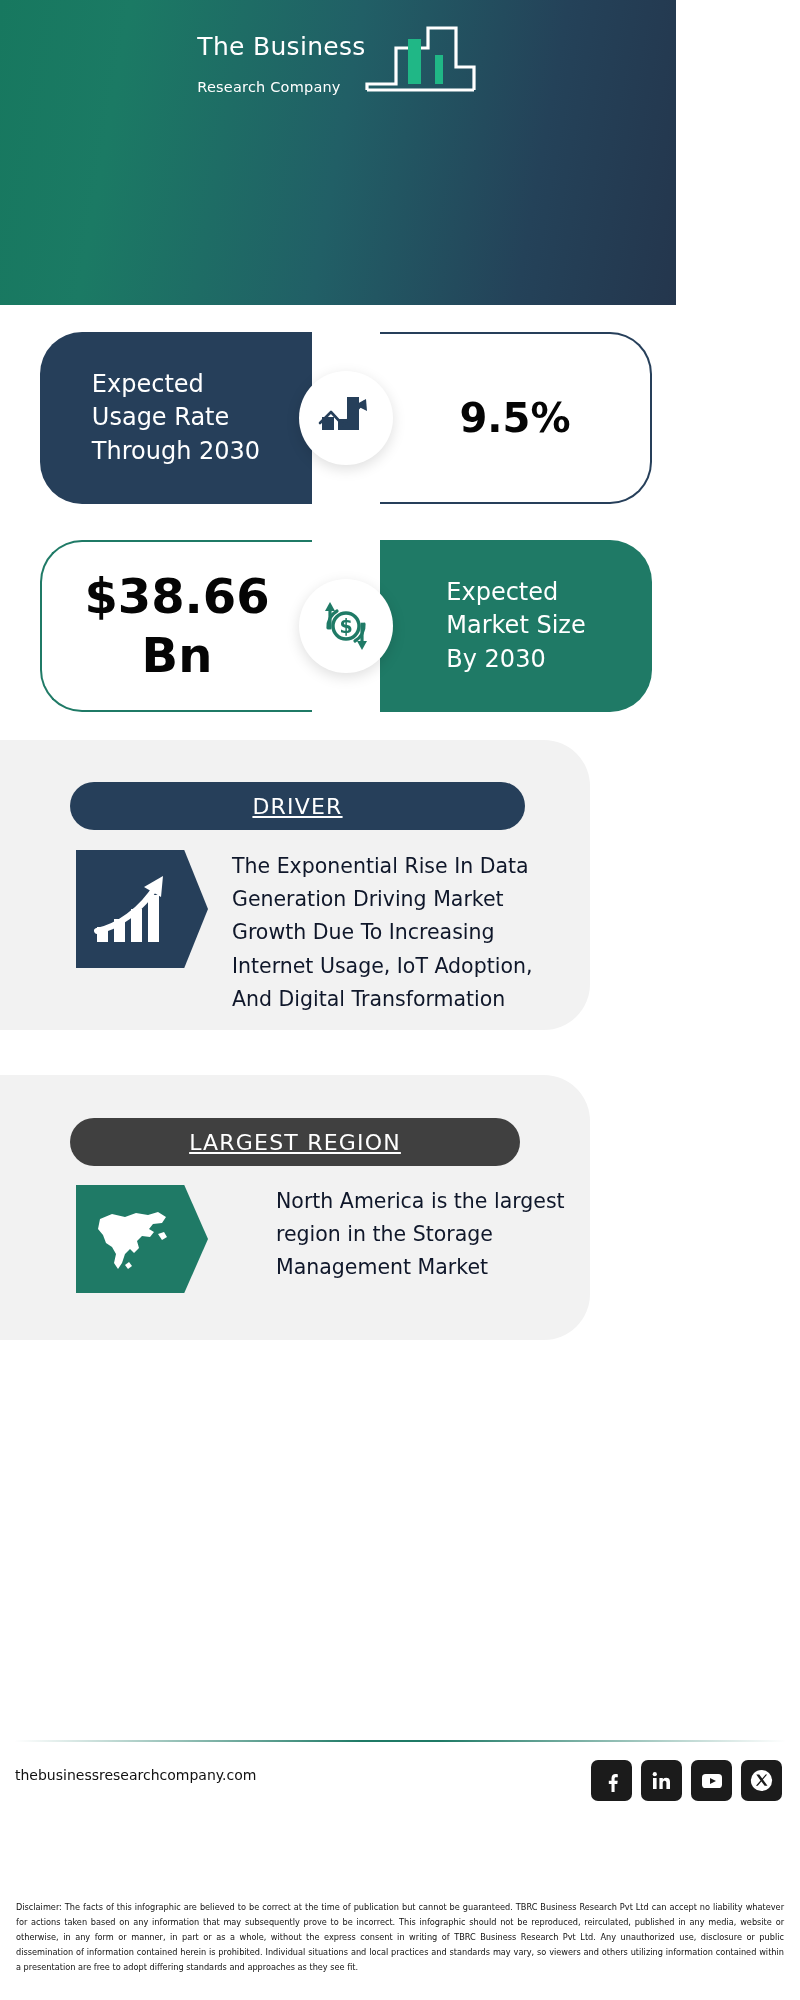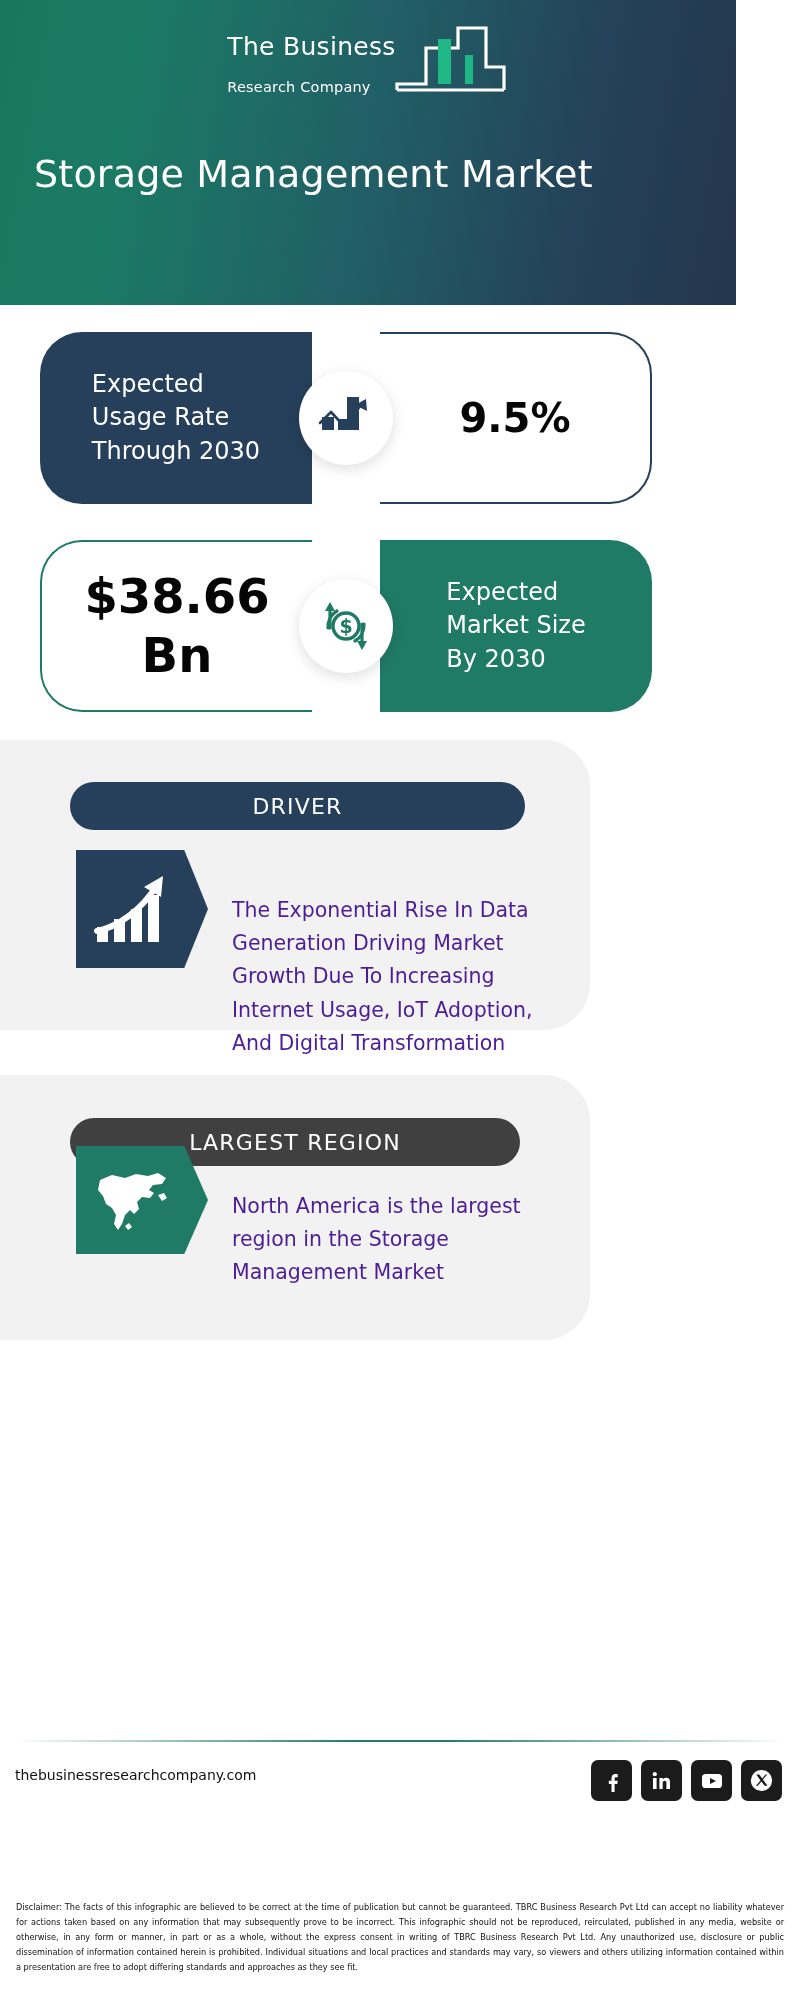--- a/index.html
+++ b/index.html
@@ -8,21 +8,21 @@
     font-family:"Liberation Sans", sans-serif;
     background:#ffffff;
     color:#1b1b1b;
     position:relative;
     overflow:hidden;
   }
 
   
   .hero {
     position:relative;
-    width:736px; height:305px;
+    width:676px; height:305px;
     background:linear-gradient(100deg,#17785f 0%, #1b7a64 18%, #215f66 50%, #244259 78%, #24364d 100%);
     overflow:hidden;
     padding-left:23px;
   }
   .logo-wrap {
     position:absolute; left:0; right:0; top:22px;
     display:flex; justify-content:center; align-items:flex-end;
   }
   .logo-text { display:flex; flex-direction:column; align-items:flex-start; }
   .logo-line1 {
@@ -103,42 +103,42 @@
   .panel {
     position:absolute; left:0; width:590px;
     background:#f2f2f2;
     border-radius:0 46px 46px 0;
   }
   .pill {
     position:absolute; left:70px; width:455px; height:48px;
     border-radius:24px;
     display:flex; align-items:center; justify-content:center;
     color:#ffffff; font-size:22px; letter-spacing:1.2px;
-    font-family:"DejaVu Sans", sans-serif; font-weight:400;
+    font-family:"DejaVu Sans", sans-serif; font-weight:400;text-decoration:underline;
   }
   .panel-body { position:absolute; display:flex; align-items:flex-start; }
   .pent {
     flex:0 0 auto; width:132px; height:118px;
     clip-path:polygon(0 0, 82% 0, 100% 50%, 82% 100%, 0 100%);
     display:flex; align-items:center; justify-content:center;
   }
   .panel-text {
-    font-size:20.5px; line-height:1.62; color:#4c1d95;
+    font-size:20.5px; line-height:1.62; color:#0f172a;
     font-family:"DejaVu Sans", sans-serif; font-weight:400;
-    margin-left:24px; max-width:318px;margin-top:44px;
+    margin-left:24px; max-width:318px;
   }
 
   #driver-panel { top:740px; height:290px; }
   #driver-pill { top:782px; background:#263f5a; }
   #driver-body { top:850px; left:76px; }
   #driver-pent { background:#263f5a; }
 
   #region-panel { top:1075px; height:265px; }
   #region-pill { top:1118px; background:#404040; width:450px; }
-  #region-body { top:1146px; left:76px; }
+  #region-body { top:1185px; left:76px;gap:44px; }
   #region-pent { background:#1f7a66; height:108px; }
 
   
   .footer-rule {
     position:absolute; left:14px; top:1740px; width:772px; height:2px;
     background:linear-gradient(90deg, rgba(31,122,102,0) 0%, #1f7a66 45%, #1f7a66 55%, rgba(31,122,102,0) 100%);
   }
   .source {
     position:absolute; left:15px; top:1765px;
     font-size:14px; line-height:1.55; color:#111;
@@ -171,21 +171,20 @@
     </div>
     <span class="logo-mark">
       <svg width="115" height="72" viewBox="0 0 115 72">
         <polyline points="3,68 3,62 32,62 32,26 64,26 64,6 92,6 92,45 110,45 110,68" fill="none" stroke="#ffffff" stroke-width="3.2" stroke-linejoin="miter"></polyline>
         <rect x="44" y="17" width="13" height="45" fill="#20b786"></rect>
         <rect x="71" y="33" width="8" height="29" fill="#20b786"></rect>
         <line x1="3" y1="68" x2="110" y2="68" stroke="#ffffff" stroke-width="3.2"></line>
       </svg>
     </span>
   </div>
-  <div class="hero-title">Storage Management Market</div>
 </div>
 
 <div class="stat" id="growth-card">
   <div class="half solid-left">
     <div class="stat-label">
       <span>Expected</span><br>
       <span>Usage Rate</span><br>
       <span>Through 2030</span>
     </div>
   </div>

